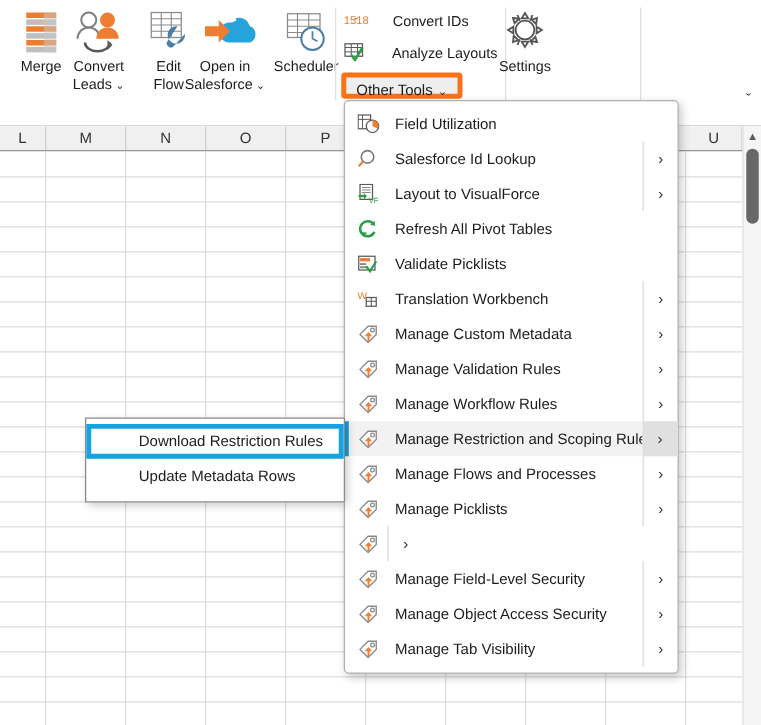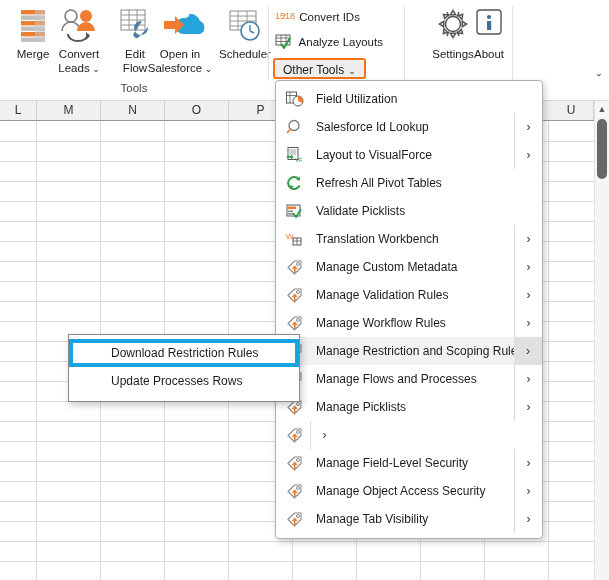--- a/index.html
+++ b/index.html
@@ -54,29 +54,29 @@
     color: #1c1c1c;
     white-space: nowrap;
     cursor: default;
     height: 19px;
     line-height: 19px;
   }
   .small-btn .sglyph {
     display: inline-block;
     width: 20px; height: 16px;
     vertical-align: -3px;
-    margin-right: 1px;
+    margin-right: 16px;
   }
 
   #other-tools-btn {
     position: absolute;
     left: 273px; top: 58px;
     height: 21px;
     padding: 0 8px;
-    border: 2px solid #f97316;
+    border: 4px solid #f97316;
     border-radius: 3px;
     background: #eeeeee;
     font-size: 12px;
     color: #1c1c1c;
     line-height: 21px;
     cursor: default;
     box-sizing: border-box;
   }
   #other-tools-btn .dd {
     font-size: 9px;
@@ -229,21 +229,21 @@
   }
   .menu-item.selected .mi-arrow {
     background: #e0e0e0;
     border-left: none;
   }
 
   
   #submenu {
     position: absolute;
     left: 68px; top: 334px;
-    width: 232px;
+    width: 208px;
     background: #ffffff;
     border: 1px solid #8a8a8a;
     box-shadow: 2px 3px 7px rgba(0,0,0,0.22);
     padding: 4px 0 6px 0;
     box-sizing: border-box;
     z-index: 50;
   }
   .sub-item {
     height: 28px;
     line-height: 28px;
@@ -371,54 +371,43 @@
       </span>
       <span>Analyze Layouts</span>
     </div>
 
     <div id="other-tools-btn">
       <span>Other Tools</span><span class="dd">⌄</span>
     </div>
 
     <div class="sep-v" style="left:404px; top:6px; height:74px;"></div>
 
-    <div class="big-btn" style="left:426px;width:54px;">
+    <div class="big-btn" style="left:393px;width:54px;">
       <span class="glyph">
         <svg width="54" height="42" viewBox="0 0 54 42">
           <g fill="none" stroke="#555" stroke-width="1.5">
             <circle cx="27" cy="20" r="7.5"></circle>
             <path d="M27 6.5 l2.6 4.2 h-5.2 z"></path>
             <path d="M27 33.5 l2.6 -4.2 h-5.2 z"></path>
             <path d="M13.5 20 l4.2 2.6 v-5.2 z"></path>
             <path d="M40.5 20 l-4.2 2.6 v-5.2 z"></path>
             <path d="M17.4 10.4 l4.9 0.6 l-3.6 3.6 z"></path>
             <path d="M36.6 29.6 l-4.9 -0.6 l3.6 -3.6 z"></path>
             <path d="M36.6 10.4 l-0.6 4.9 l-3.6 -3.6 z"></path>
             <path d="M17.4 29.6 l0.6 -4.9 l3.6 3.6 z"></path>
             <path d="M21 8 l1.8 4.6 M33 8 l-1.8 4.6 M21 32 l1.8 -4.6 M33 32 l-1.8 -4.6"></path>
           </g>
         </svg>
       </span>
       <span class="lbl">Settings</span>
     </div>
 
-    <div class="big-btn" style="left:466px;width:46px;">
-      <span class="glyph">
-        <svg width="46" height="42" viewBox="0 0 46 42">
-          <rect x="11" y="6" width="24" height="24" rx="3" fill="#fff" stroke="#555" stroke-width="1.4"></rect>
-          <circle cx="23" cy="13" r="2.1" fill="#3F6E9C"></circle>
-          <rect x="21" y="17" width="4.2" height="9" fill="#3F6E9C"></rect>
-        </svg>
-      </span>
-      <span class="lbl">About</span>
-    </div>
 
     <div class="sep-v" style="left:512px; top:6px; height:74px;"></div>
 
-    <div id="group-label-tools">Tools</div>
 
     <div id="ribbon-expand">ˇ</div>
   </div>
 
   <div id="sheet">
 
     <div class="gridline-h" style="left:0;  top:40px;  width:594px;"></div>
     <div class="gridline-h" style="left:0;  top:60px;  width:594px;"></div>
     <div class="gridline-h" style="left:0;  top:80px;  width:594px;"></div>
     <div class="gridline-h" style="left:0;  top:100px; width:594px;"></div>
@@ -662,16 +651,16 @@
           <path d="M8 14 v-4 h-2.2 L8.8 6.6 L11.8 10 H9.6 v4 z" fill="#ED7D31"></path>
         </svg>
       </span>
       <span class="mi-label">Manage Tab Visibility</span>
       <span class="mi-arrow">›</span>
     </div>
   </div>
 
   <div id="submenu">
     <div class="sub-item highlight">Download Restriction Rules</div>
-    <div class="sub-item">Update Processes Rows</div>
+    <div class="sub-item">Update Metadata Rows</div>
   </div>
 
 </div>
 
 </body></html>

